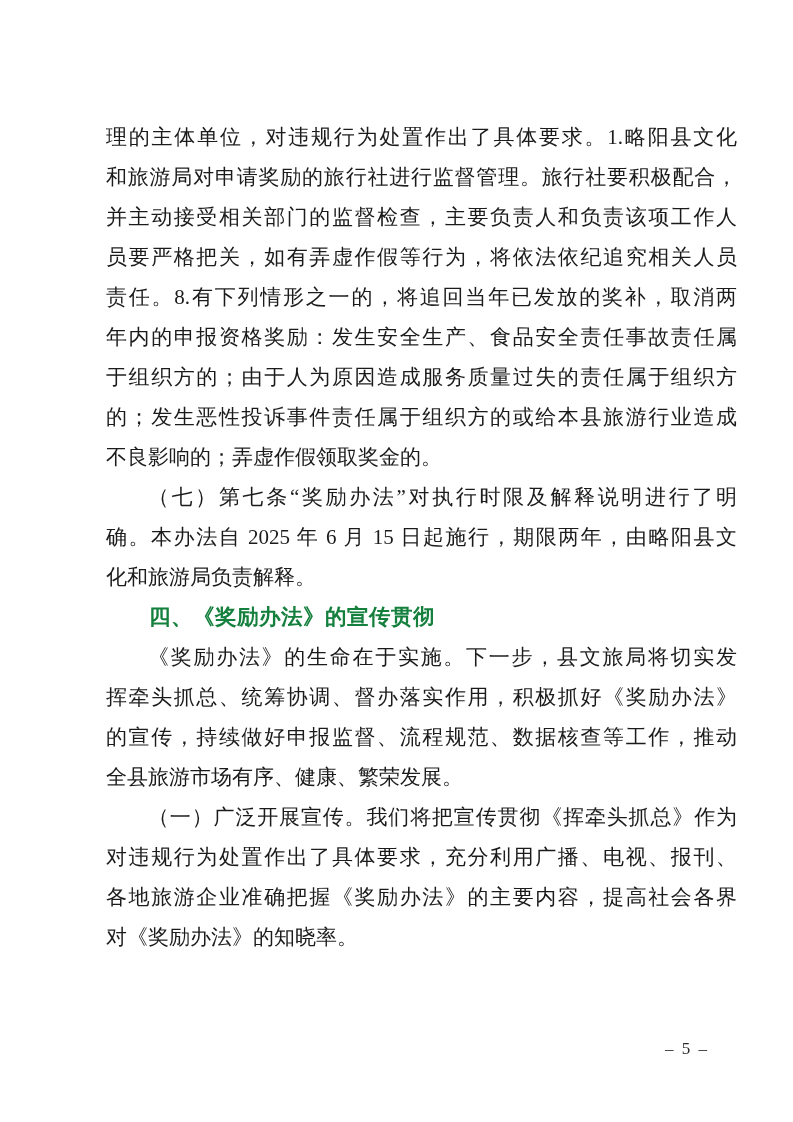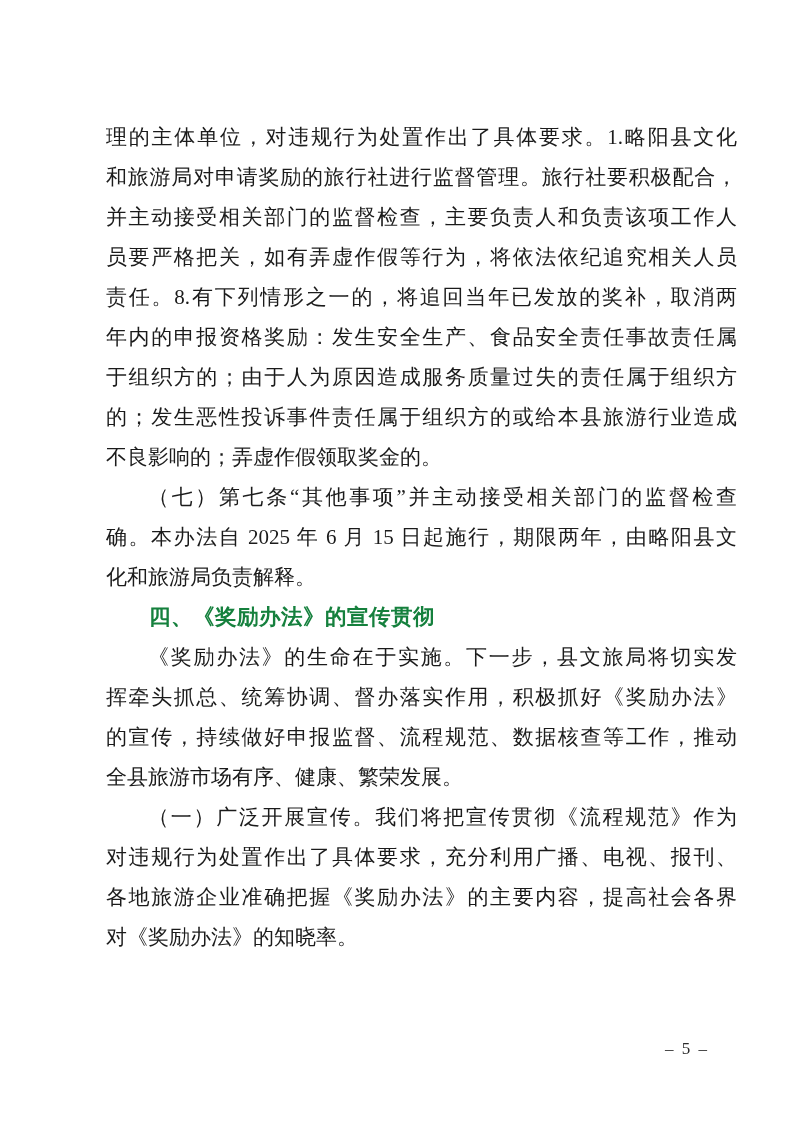--- a/index.html
+++ b/index.html
@@ -63,28 +63,28 @@
   <div class="text-block">
     <div class="line">理的主体单位，对违规行为处置作出了具体要求。1.略阳县文化</div>
     <div class="line">和旅游局对申请奖励的旅行社进行监督管理。旅行社要积极配合，</div>
     <div class="line">并主动接受相关部门的监督检查，主要负责人和负责该项工作人</div>
     <div class="line">员要严格把关，如有弄虚作假等行为，将依法依纪追究相关人员</div>
     <div class="line">责任。8.有下列情形之一的，将追回当年已发放的奖补，取消两</div>
     <div class="line">年内的申报资格奖励：发生安全生产、食品安全责任事故责任属</div>
     <div class="line">于组织方的；由于人为原因造成服务质量过失的责任属于组织方</div>
     <div class="line">的；发生恶性投诉事件责任属于组织方的或给本县旅游行业造成</div>
     <div class="line end">不良影响的；弄虚作假领取奖金的。</div>
-    <div class="line indent">（七）第七条“其他事项”并主动接受相关部门的监督检查</div>
+    <div class="line indent">（七）第七条“奖励办法”对执行时限及解释说明进行了明</div>
     <div class="line">确。本办法自 2025 年 6 月 15 日起施行，期限两年，由略阳县文</div>
     <div class="line end">化和旅游局负责解释。</div>
     <div class="line heading indent end">四、《奖励办法》的宣传贯彻</div>
     <div class="line indent">《奖励办法》的生命在于实施。下一步，县文旅局将切实发</div>
     <div class="line">挥牵头抓总、统筹协调、督办落实作用，积极抓好《奖励办法》</div>
     <div class="line">的宣传，持续做好申报监督、流程规范、数据核查等工作，推动</div>
     <div class="line end">全县旅游市场有序、健康、繁荣发展。</div>
-    <div class="line indent">（一）广泛开展宣传。我们将把宣传贯彻《流程规范》作为</div>
+    <div class="line indent">（一）广泛开展宣传。我们将把宣传贯彻《挥牵头抓总》作为</div>
     <div class="line">对违规行为处置作出了具体要求，充分利用广播、电视、报刊、</div>
     <div class="line">各地旅游企业准确把握《奖励办法》的主要内容，提高社会各界</div>
     <div class="line end">对《奖励办法》的知晓率。</div>
   </div>
 
   <div class="page-number">– 5 –</div>
 </div>
 
 </body></html>

